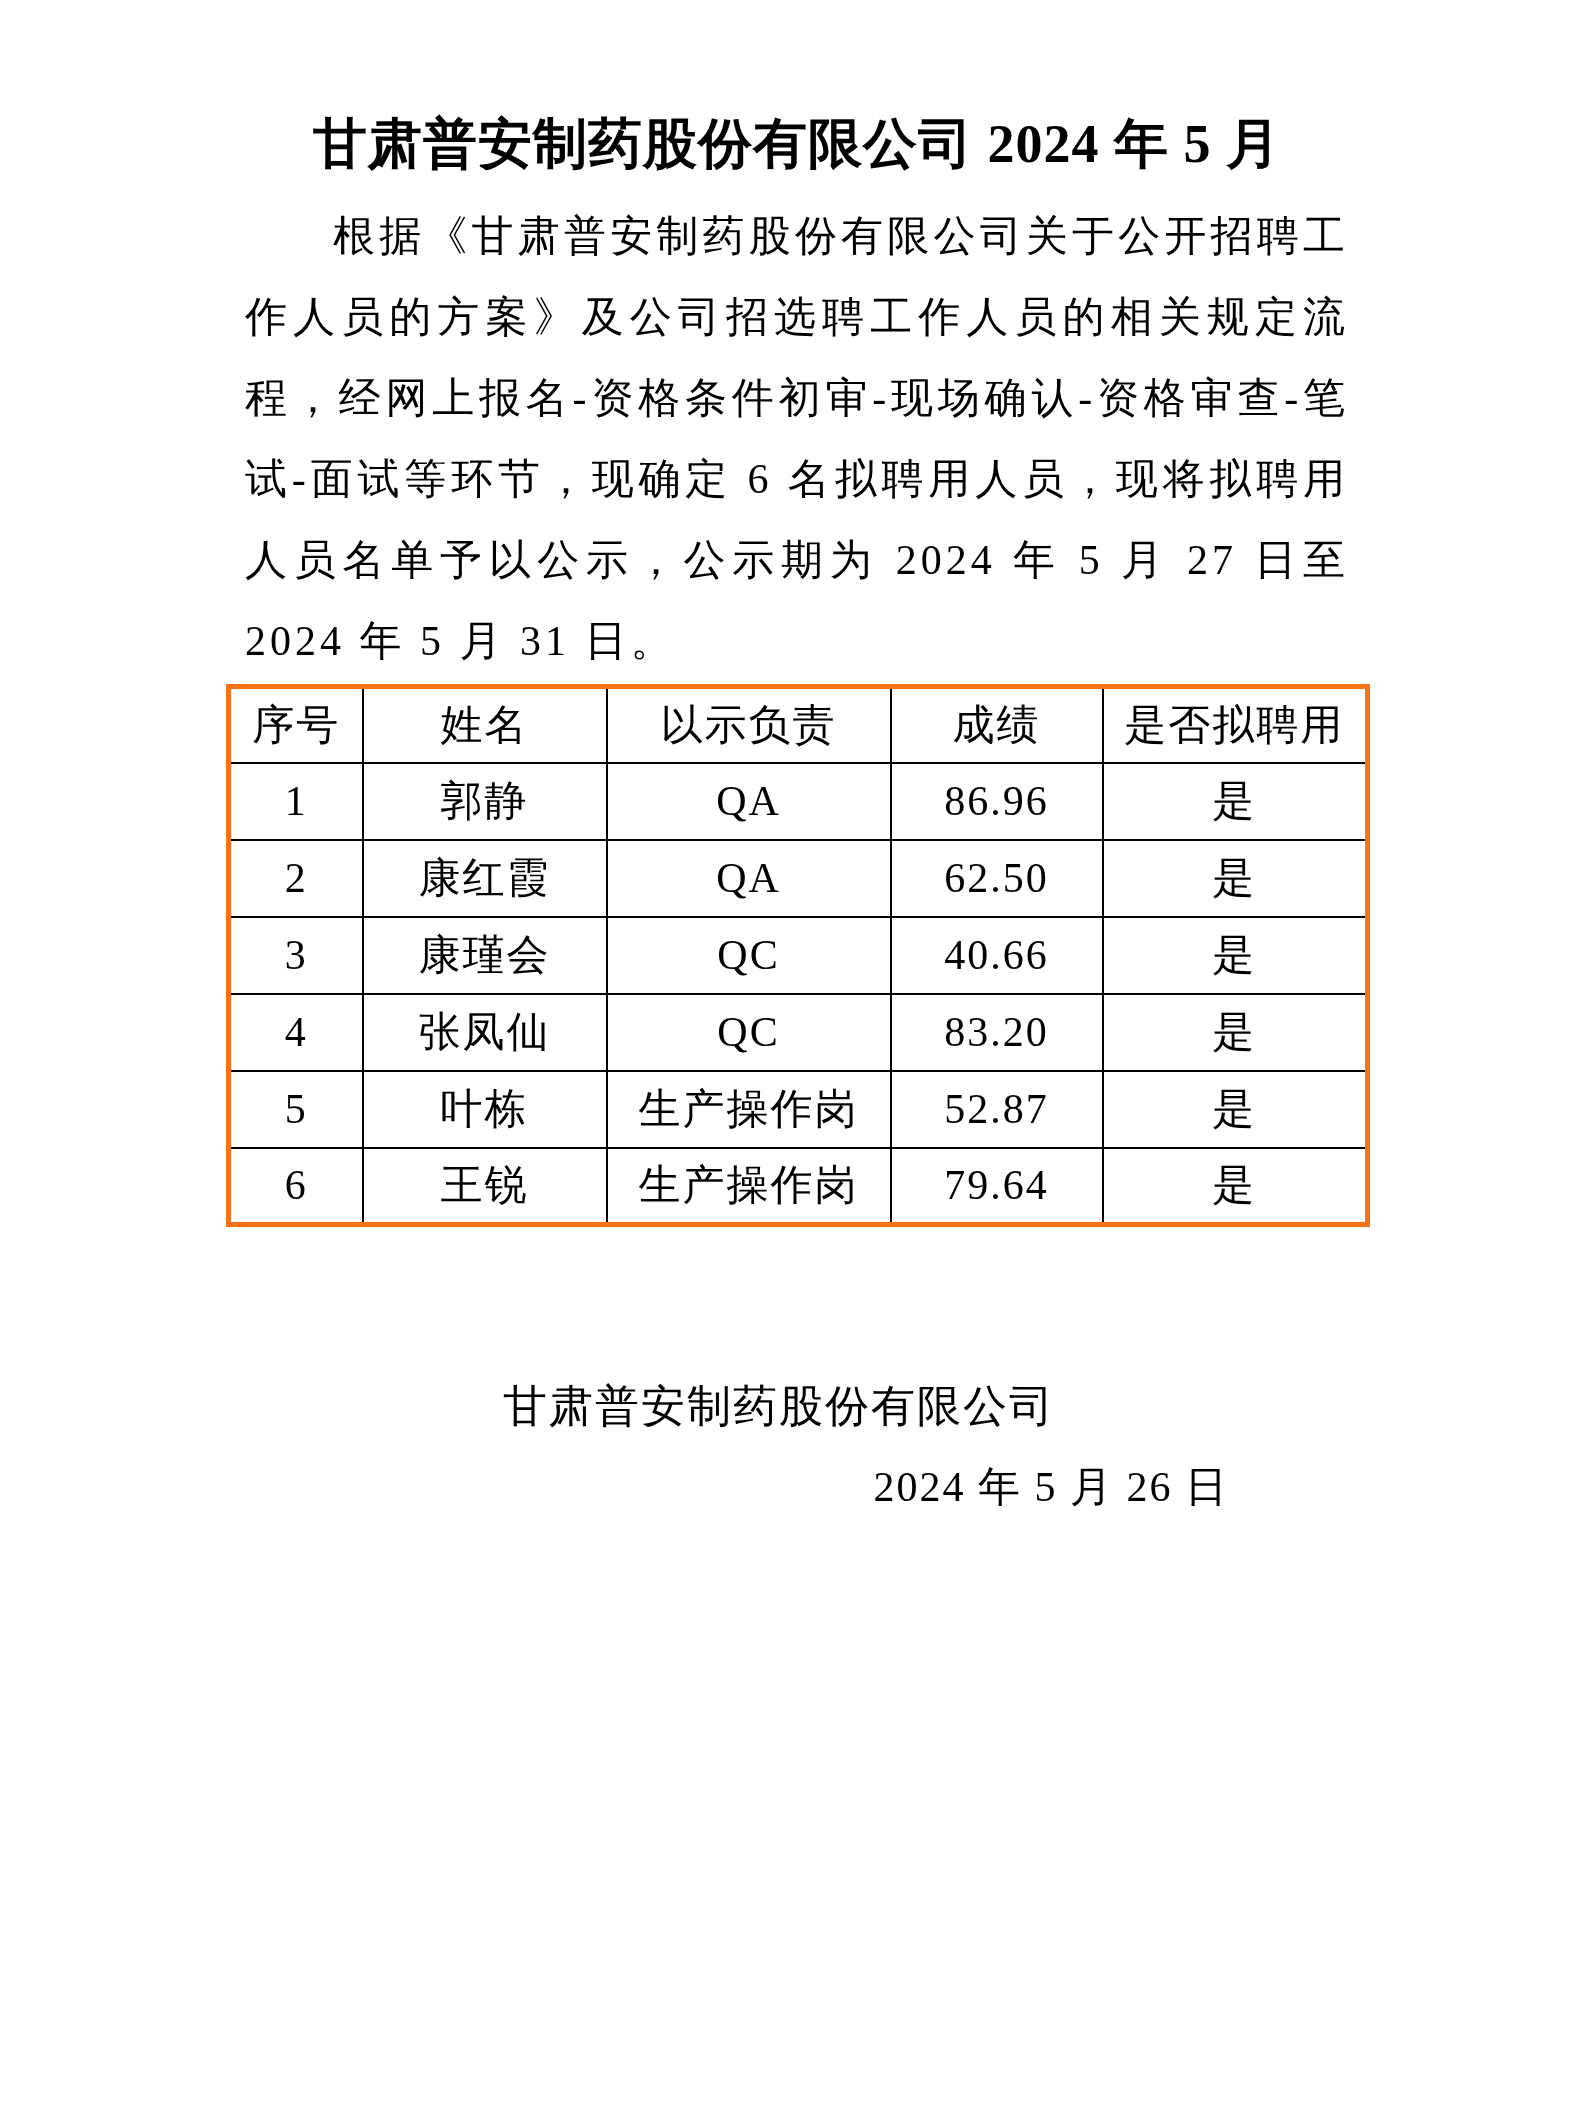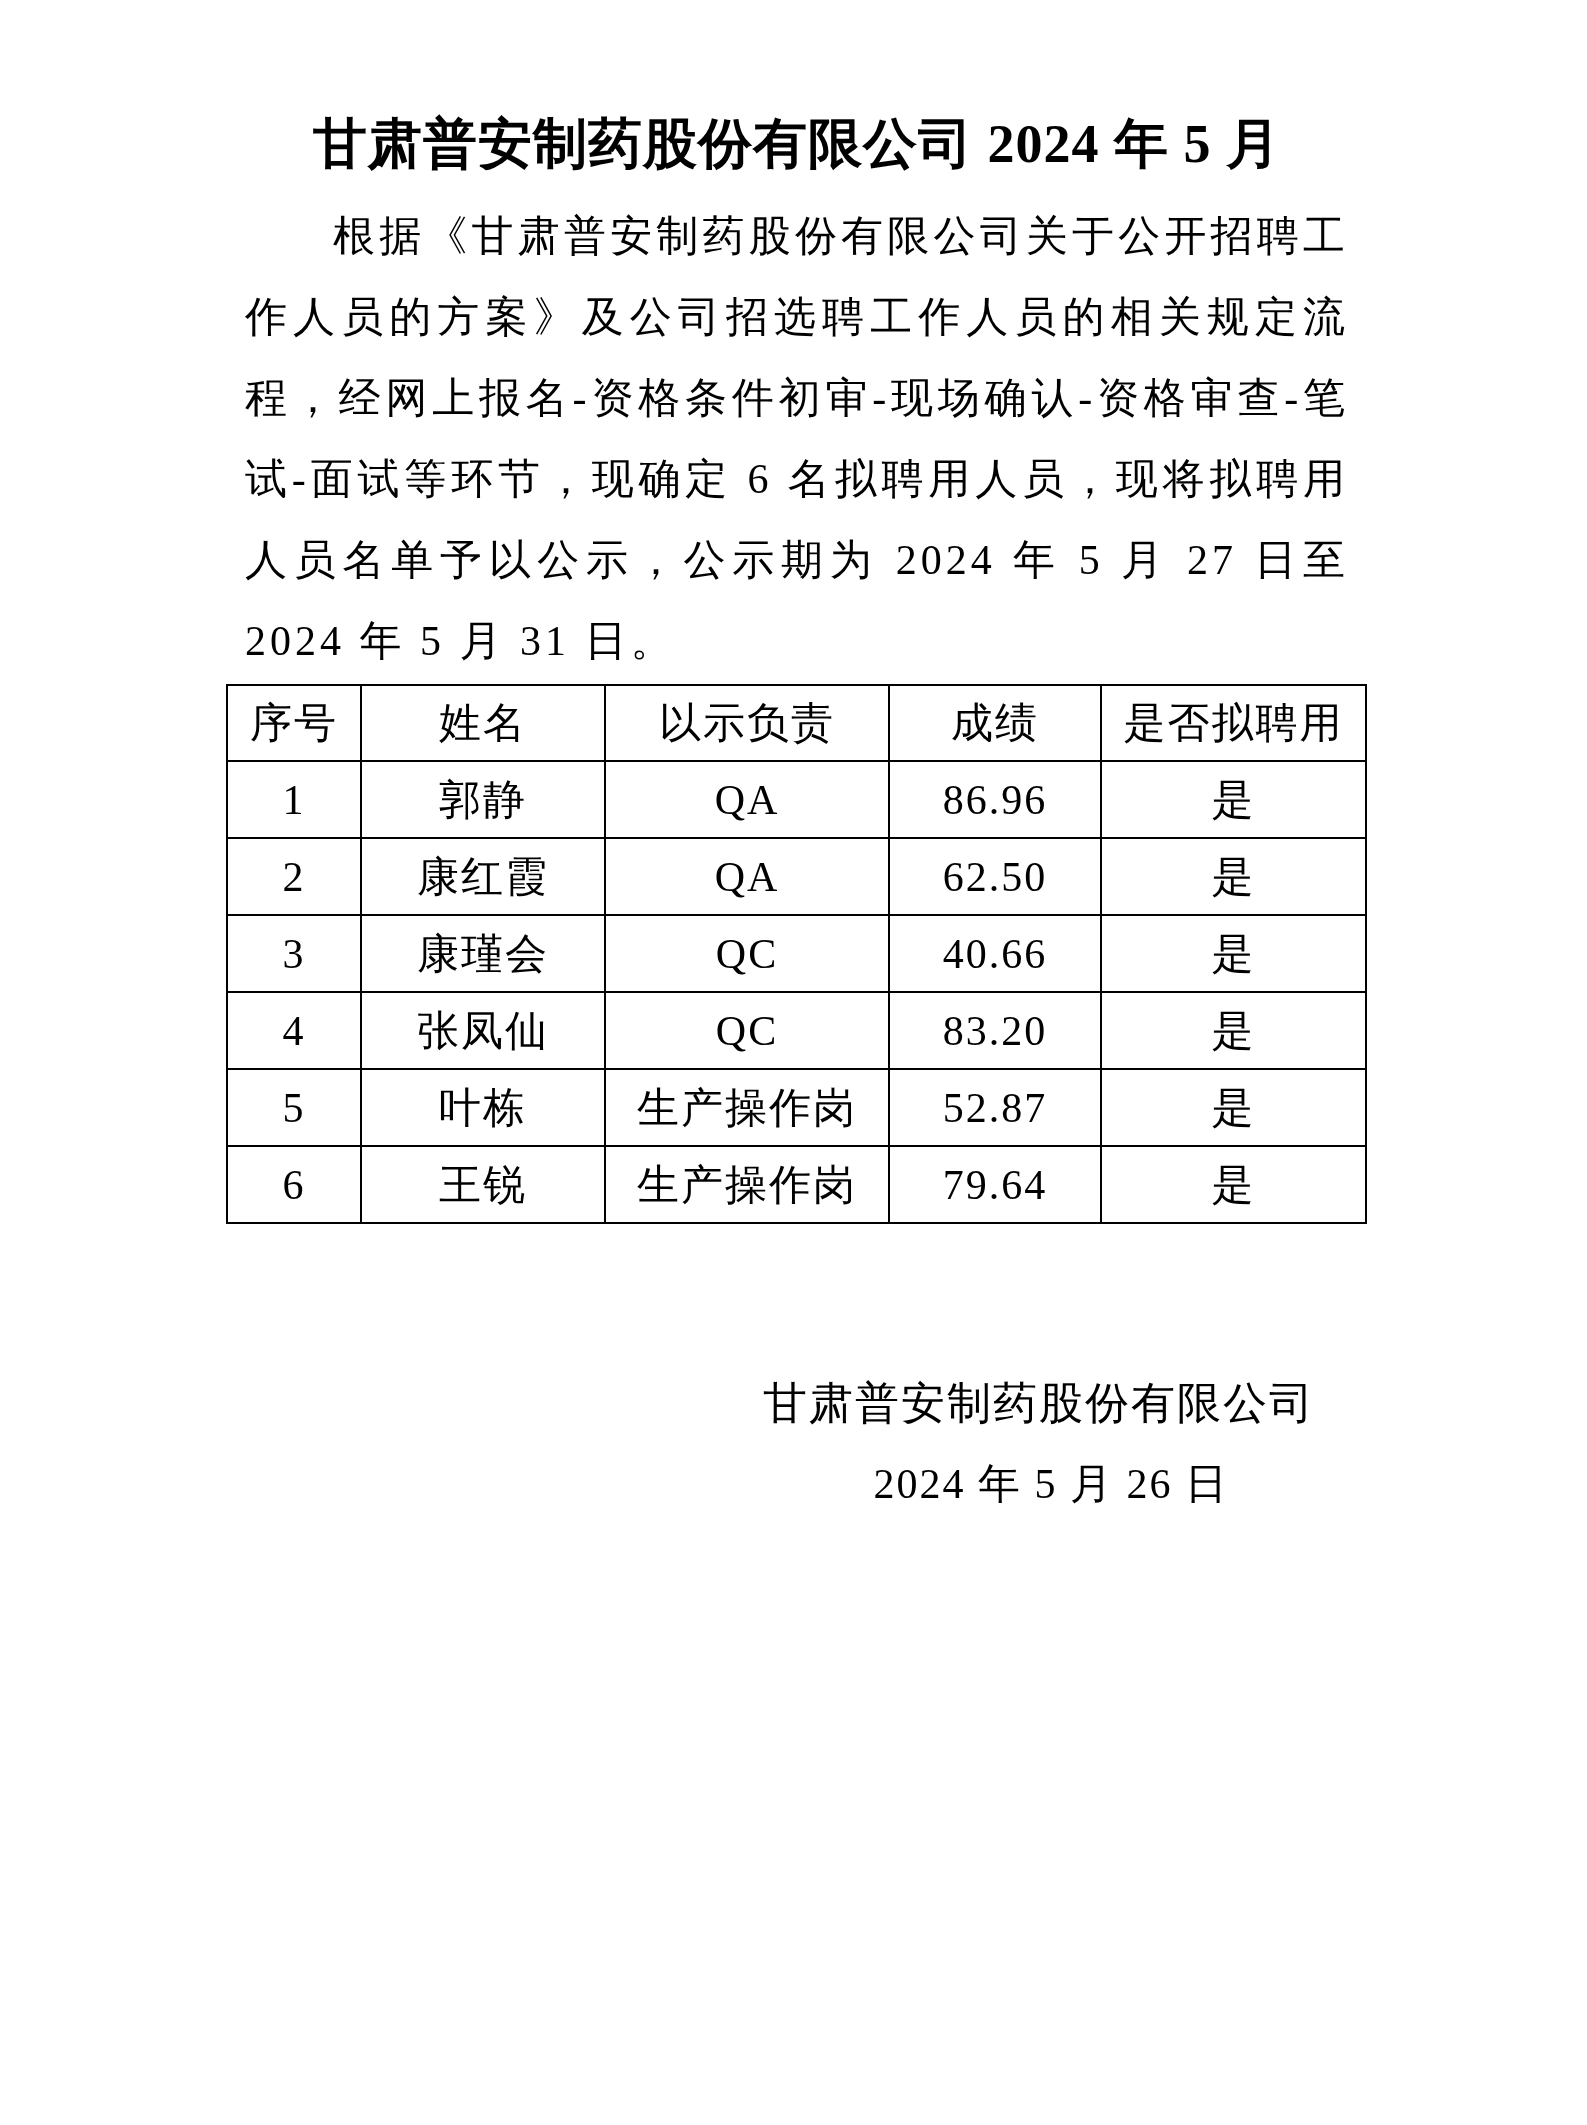--- a/index.html
+++ b/index.html
@@ -37,38 +37,38 @@
     text-indent: 88px;
   }
   .doc-body {
     margin-top: 12px;
   }
   table.roster {
     border-collapse: collapse;
     table-layout: fixed;
     width: 1139px;
     margin-left: -17px;
-    border: 2px solid #f97316;
+    border: 5px solid #f97316;
   }
   table.roster th,
   table.roster td {
     border: 2px solid #000;
     text-align: center;
     vertical-align: middle;
     font-weight: normal;
     font-size: 42px;
     letter-spacing: 2px;
     padding: 0;
     overflow: hidden;
   }
   table.roster tr.head-row  { height: 76px; }
   table.roster tr.data-row  { height: 77px; }
   .sig-block { margin-top: 140px; }
   .sig-name {
-    text-align: right;
+    text-align: center;
     padding-right: 36px;
     font-size: 44px;
     line-height: 80px;
     letter-spacing: 2px;
   }
   .sig-date {
     text-align: right;
     padding-right: 122px;
     font-size: 42px;
     line-height: 80px;

